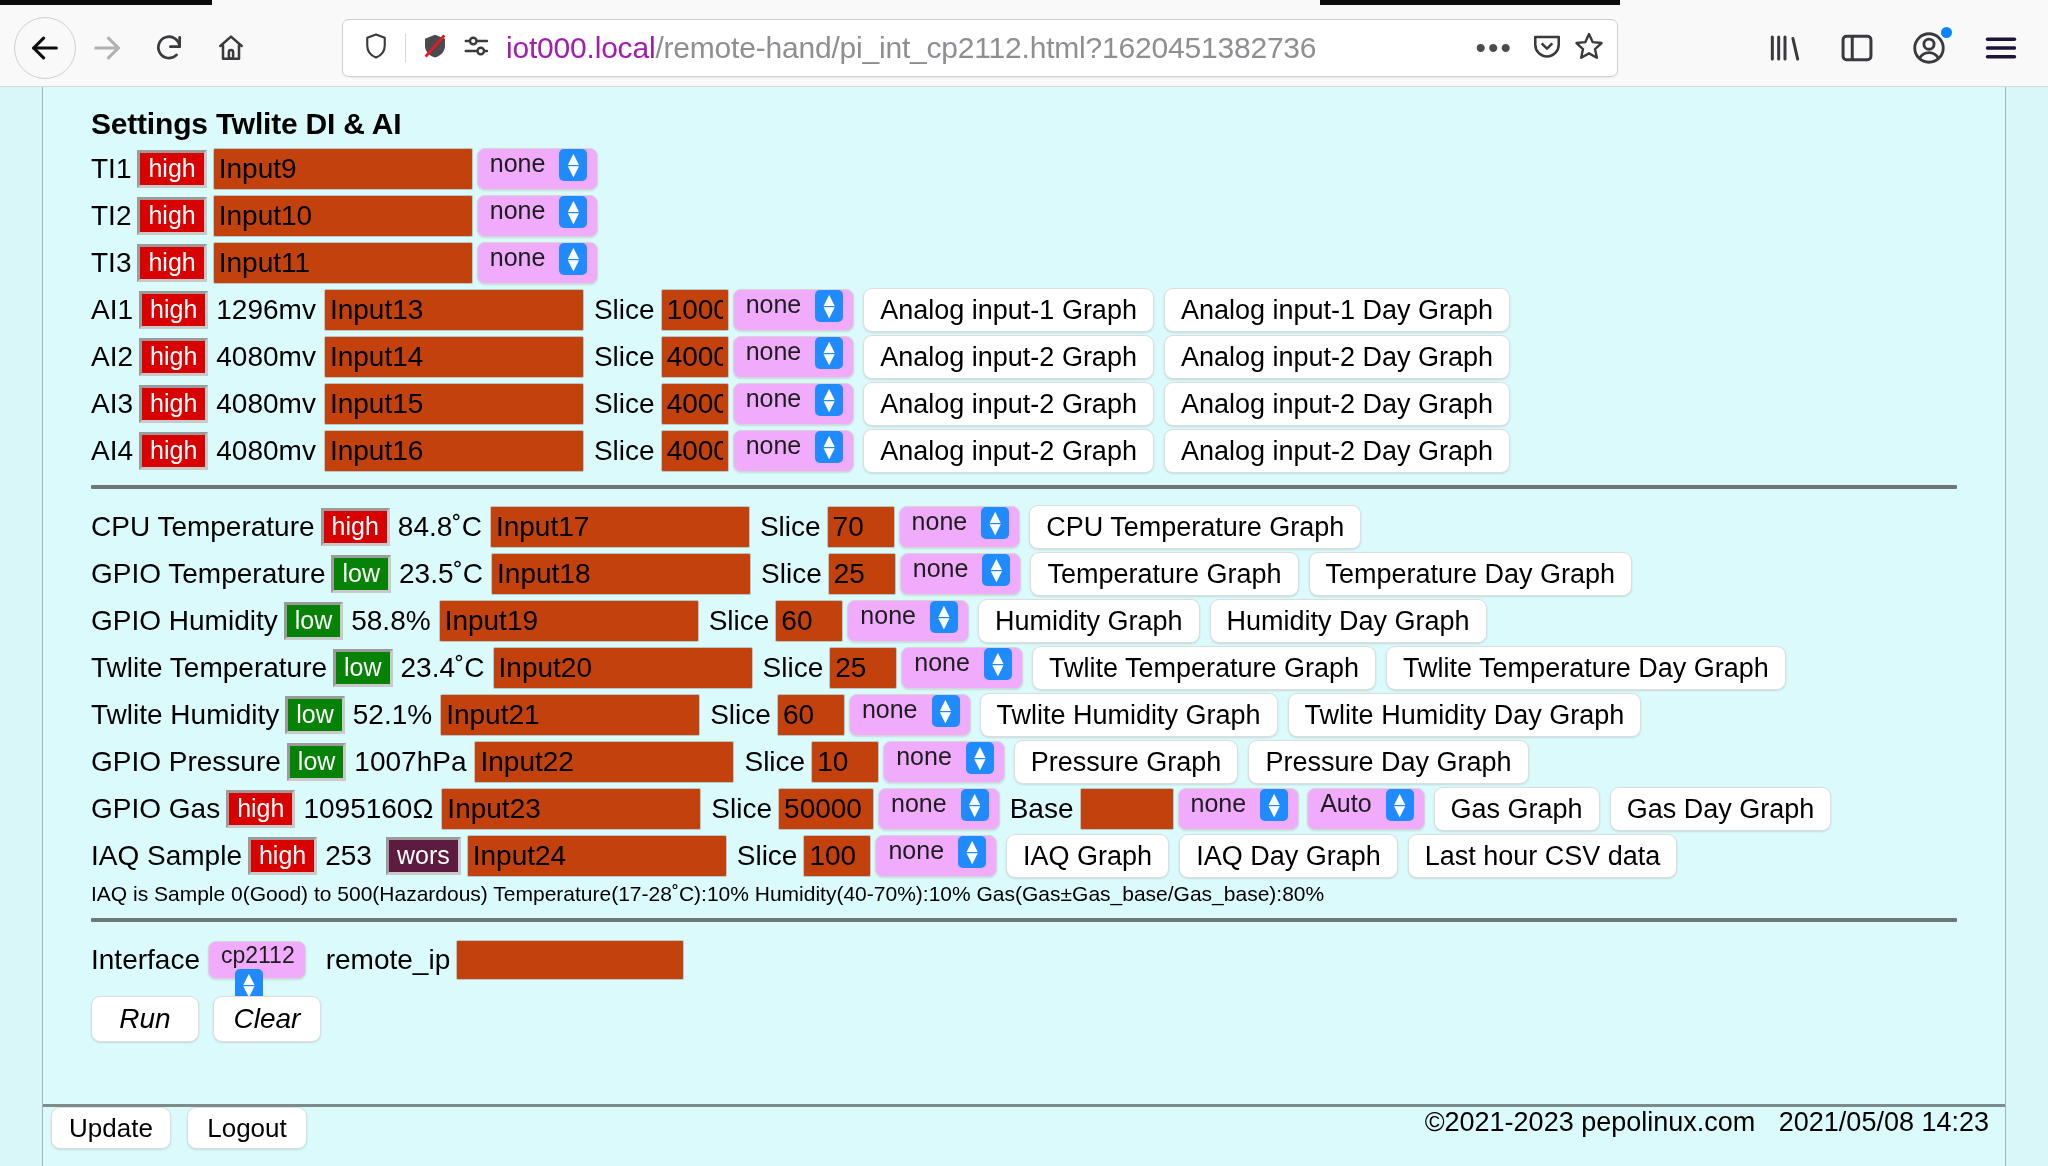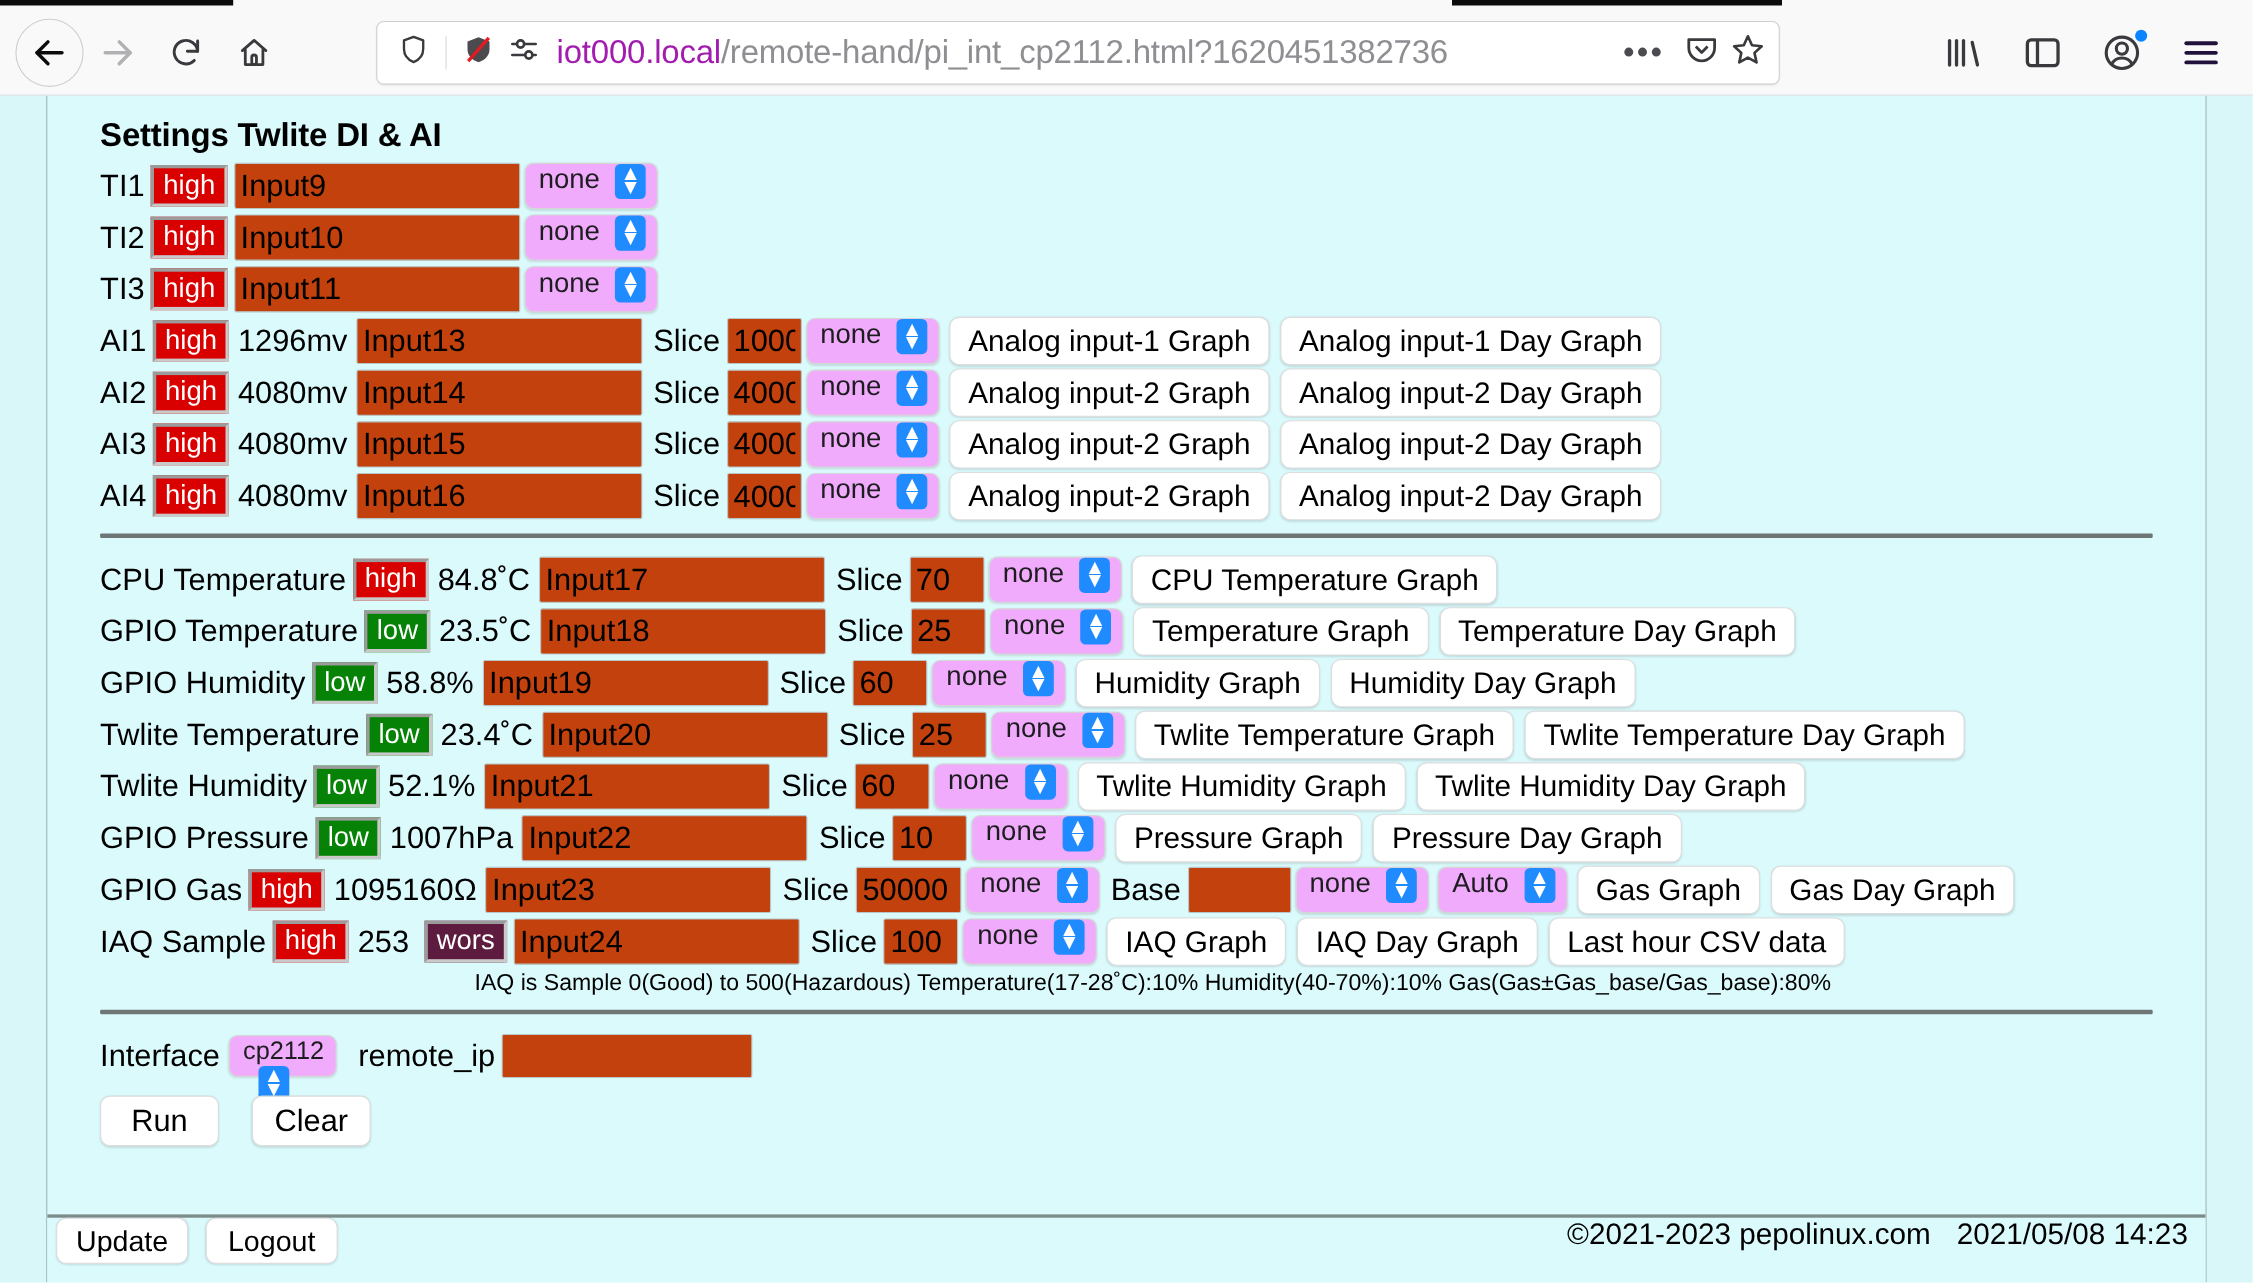--- a/index.html
+++ b/index.html
@@ -191,23 +191,23 @@
     margin: 0 5px;
     flex: 0 0 auto;
   }
 
   .hr {
     height: 4px; background: #6f7776;
     margin: 12px 48px 16px 48px;
     border-radius: 1px;
   }
 
-  .note { font-size: 21px; color: #000; margin: 4px 0 0 48px; text-align: center; }
-
-  .runrow { display: flex; gap: 30px; margin: 14px 0 0 48px; }
+  .note { font-size: 21px; color: #000; margin: 4px 0 0 48px; }
+
+  .runrow { display: flex; gap: 14px; margin: 14px 0 0 48px; font-style: italic; }
   .runbtn {
     background: #fff; border: 1px solid #dddddd; border-radius: 9px;
     height: 46px; min-width: 108px;
     display: inline-flex; align-items: center; justify-content: center;
     font-size: 28px; color: #000;
     box-shadow: 0 1px 2px rgba(0,0,0,0.12);
   }
 
   .footbar {
     position: absolute; left: 0; right: 0; bottom: 0;

